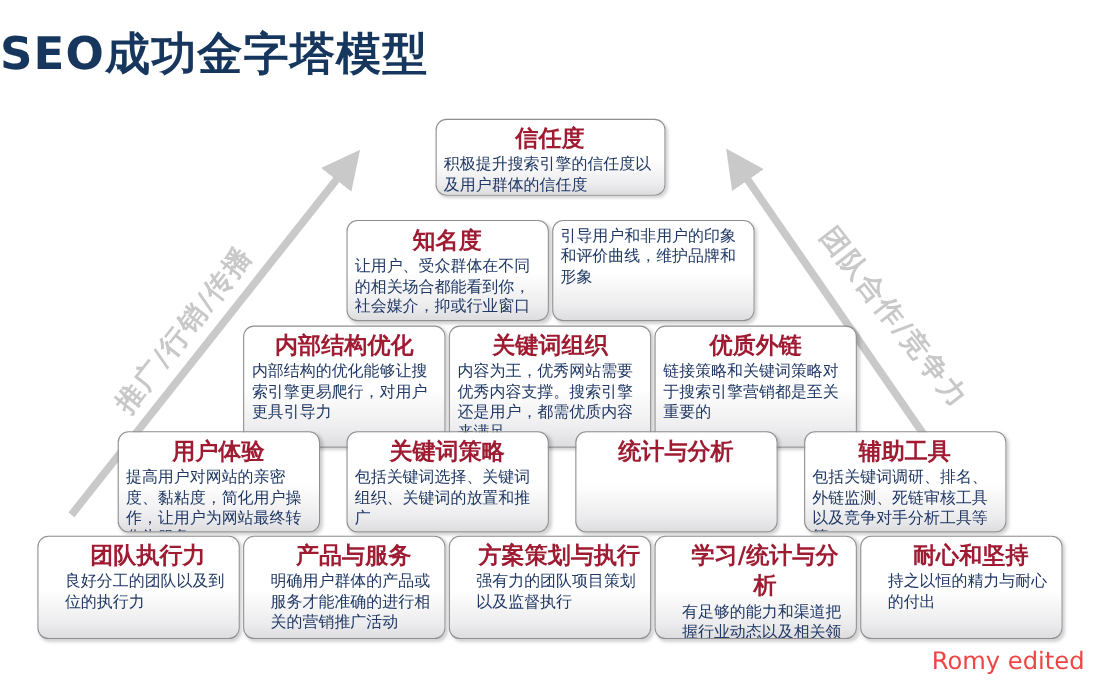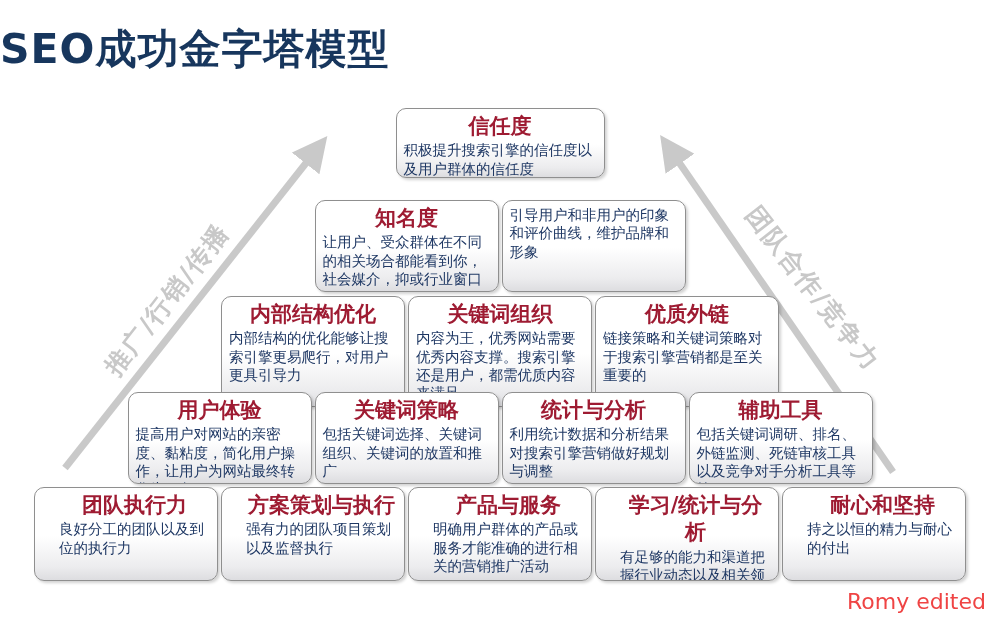--- a/index.html
+++ b/index.html
@@ -18,21 +18,21 @@
   }
   .label-left  { left:52px;  top:283px; transform:rotate(-52deg); }
   .label-right { left:698px; top:272px; transform:rotate(52deg); }
   .row {
     position:absolute; left:0; right:0; display:flex; justify-content:center;
     gap:3px; z-index:2;
   }
   .row-1 { top:108px; } .row-1 .box { height:70px; }
   .row-2 { top:200px; } .row-2 .box { height:92px; }
   .row-3 { top:296px; } .row-3 .box { height:111px; }
-  .row-4 { top:392px; } .row-4 .box { height:92px; }
+  .row-4 { top:392px; } .row-4 .box { height:92px;margin-left:21px; }
   .row-5 { top:487px; } .row-5 .box { height:94px;padding-left:24px; }
   .box {
     box-sizing:border-box; width:184px;
     border:1px solid #8f8f8f; border-radius:10px;
     background:linear-gradient(180deg,#ffffff 0%,#ffffff 52%,#ececee 86%,#dddde0 100%);
     box-shadow:2px 2px 3px rgba(0,0,0,0.18);
     padding:4px 7px 3px; overflow:hidden;
   }
   .box-wide { width:209px; }
   .box-title {
@@ -104,40 +104,39 @@
     <div class="box">
       <div class="box-title">用户体验</div>
       <div class="box-desc">提高用户对网站的亲密度、黏粘度，简化用户操作，让用户为网站最终转化为服务</div>
     </div>
     <div class="box">
       <div class="box-title">关键词策略</div>
       <div class="box-desc">包括关键词选择、关键词组织、关键词的放置和推广</div>
     </div>
     <div class="box">
       <div class="box-title">统计与分析</div>
-      <div class="box-desc">利用统计数据和分析结果对搜索引擎营销做好规划与调整</div>
     </div>
     <div class="box">
       <div class="box-title">辅助工具</div>
       <div class="box-desc">包括关键词调研、排名、外链监测、死链审核工具以及竞争对手分析工具等等。</div>
     </div>
   </div>
 
   <div class="row row-5">
     <div class="box">
       <div class="box-title">团队执行力</div>
       <div class="box-desc">良好分工的团队以及到位的执行力</div>
     </div>
     <div class="box">
+      <div class="box-title">产品与服务</div>
+      <div class="box-desc">明确用户群体的产品或服务才能准确的进行相关的营销推广活动</div>
+    </div>
+    <div class="box">
       <div class="box-title">方案策划与执行</div>
       <div class="box-desc">强有力的团队项目策划以及监督执行</div>
-    </div>
-    <div class="box">
-      <div class="box-title">产品与服务</div>
-      <div class="box-desc">明确用户群体的产品或服务才能准确的进行相关的营销推广活动</div>
     </div>
     <div class="box">
       <div class="box-title">学习/统计与分析</div>
       <div class="box-desc">有足够的能力和渠道把握行业动态以及相关领域变化，做好充分的应对准备。</div>
     </div>
     <div class="box">
       <div class="box-title">耐心和坚持</div>
       <div class="box-desc">持之以恒的精力与耐心的付出</div>
     </div>
   </div>

